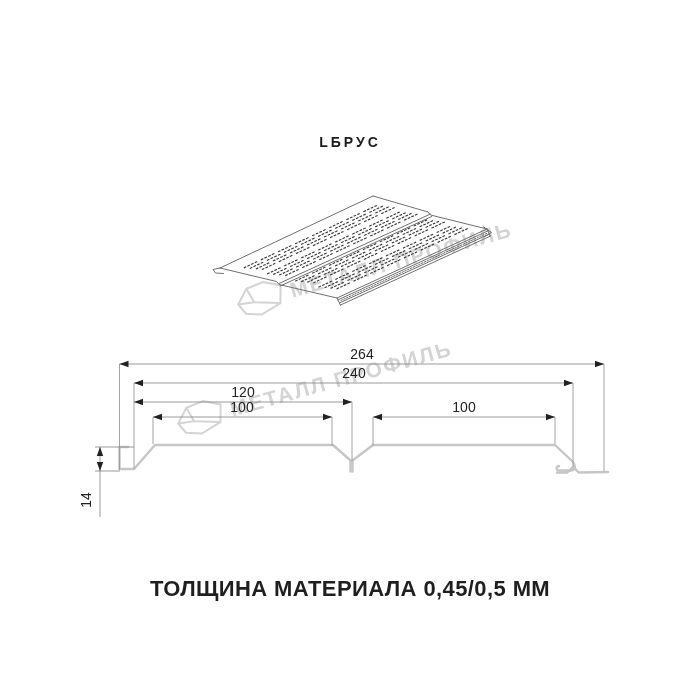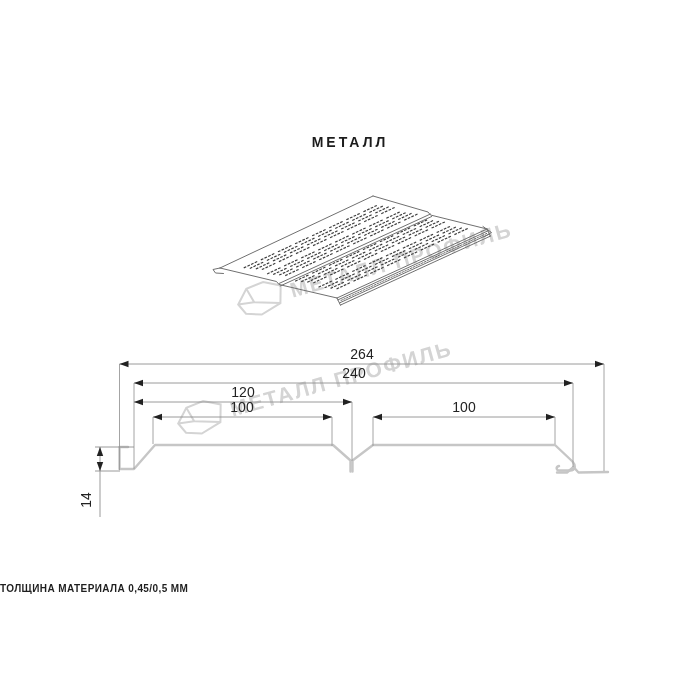--- a/index.html
+++ b/index.html
@@ -2,36 +2,36 @@
 <html><head>
 <meta charset="utf-8">
 <style>
   html,body{margin:0;padding:0;background:#fff;}
   .page{position:relative;width:700px;height:700px;background:#fff;overflow:hidden;
         font-family:"Liberation Sans",sans-serif;}
   .title{position:absolute;top:100px;left:0;width:700px;text-align:center;
          font-size:28px;line-height:28px;font-weight:bold;letter-spacing:1.5px;color:#1c1c1c;}
   .subtitle{position:absolute;top:134px;left:0;width:700px;text-align:center;
          font-size:14px;line-height:16px;font-weight:bold;letter-spacing:3px;color:#1c1c1c;}
-  .footer-note{position:absolute;top:580px;left:0;width:700px;
-         font-size:10px;line-height:18px;font-weight:600;letter-spacing:0.4px;color:#1f1f1f;}
+  .footer-note{position:absolute;top:580px;left:0;width:700px;text-align:center;
+         font-size:22px;line-height:18px;font-weight:600;letter-spacing:0.4px;color:#1f1f1f;}
   svg.drawing{position:absolute;left:0;top:0;}
   .out{stroke:#707070;stroke-width:1;fill:none;stroke-linejoin:round;stroke-linecap:round;}
   .profile{stroke:#c6c6c6;stroke-width:2.4;fill:none;stroke-linejoin:round;stroke-linecap:round;}
   .ext{stroke:#9a9a9a;stroke-width:0.9;fill:none;}
   .dimtxt{font-family:"Liberation Sans",sans-serif;font-size:14px;fill:#222;}
   .wm-text{font-family:"Liberation Sans",sans-serif;font-size:21px;font-weight:bold;letter-spacing:2px;}
   .wm-logo{fill:none;stroke-width:2;}
 </style>
 </head>
 <body>
 
 <div class="page">
 
-  <div class="subtitle">МЕТАЛЛ</div>
+  <div class="subtitle">LБРУС</div>
 
   <svg class="drawing" width="700" height="700" viewBox="0 0 700 700">
 
     <g transform="translate(242,318) rotate(-15.6)">
       <path class="wm-logo" d="M0,-14 L12,-27 L30,-29 L46,-21 L41,-4 L20,2 L5,-3 Z M12,-27 L16,-12 L0,-14 M16,-12 L41,-4" stroke="#d4d4d4"></path>
       <text class="wm-text" x="54" y="-6" fill="#d4d4d4">МЕТАЛЛ ПРОФИЛЬ</text>
     </g>
 
     <g transform="translate(182,437) rotate(-15.6)">
       <path class="wm-logo" d="M0,-14 L12,-27 L30,-29 L46,-21 L41,-4 L20,2 L5,-3 Z M12,-27 L16,-12 L0,-14 M16,-12 L41,-4" stroke="#d4d4d4"></path>

